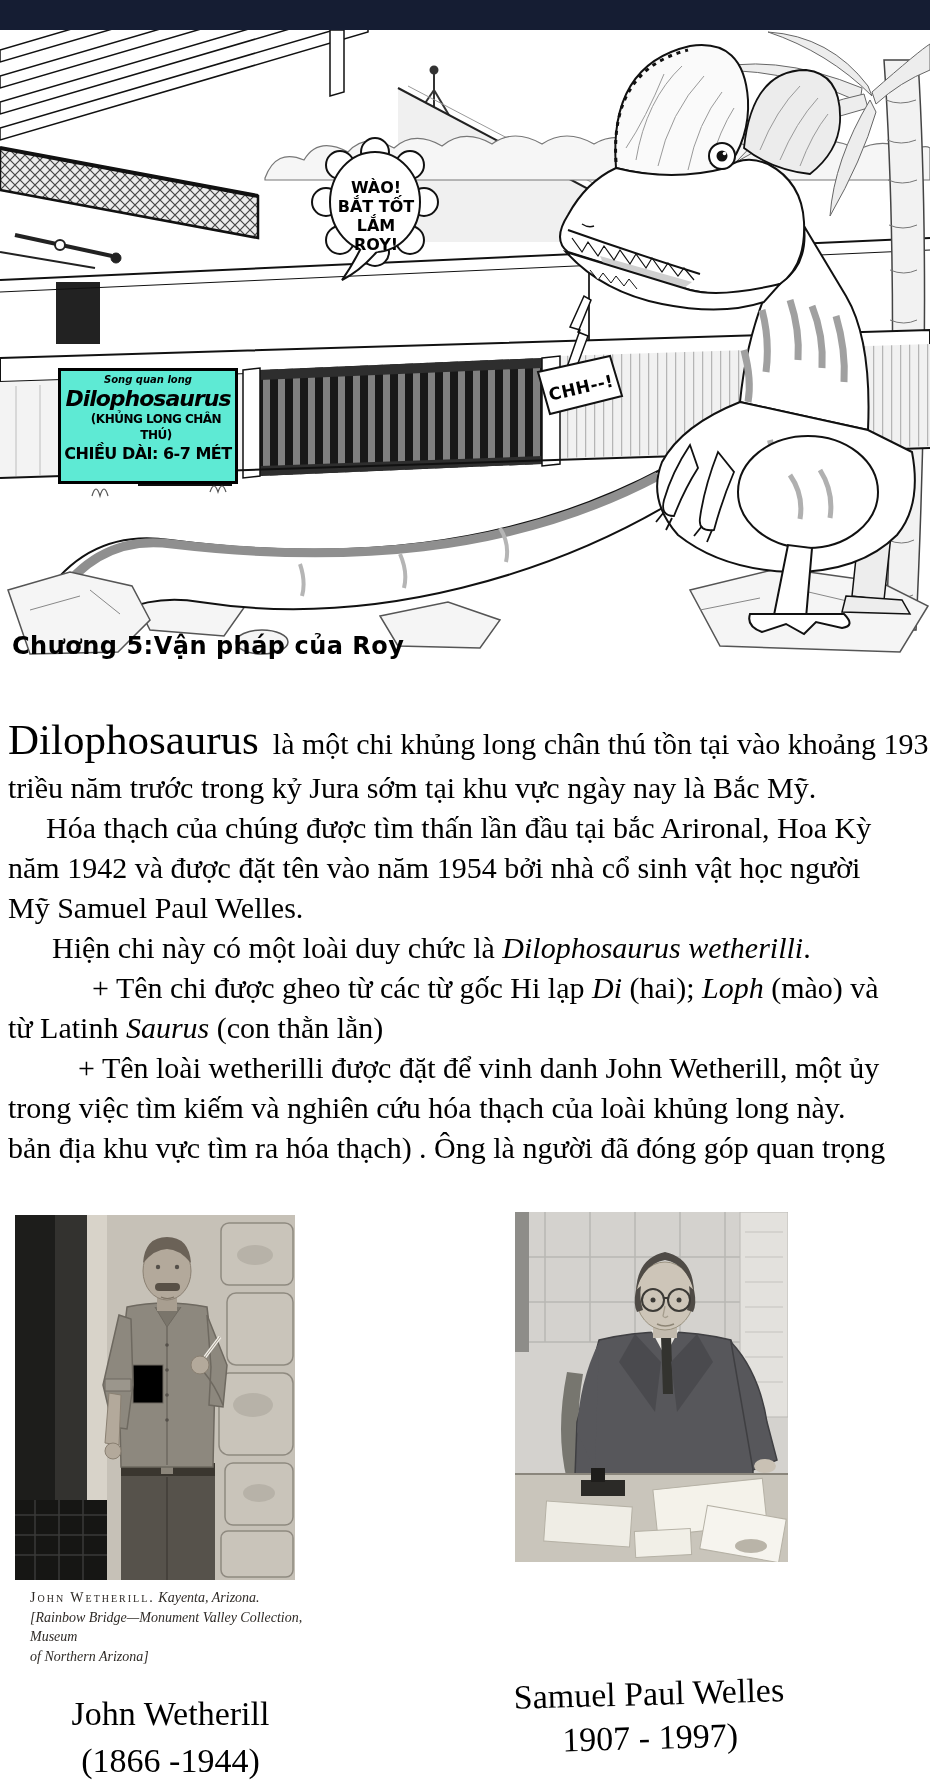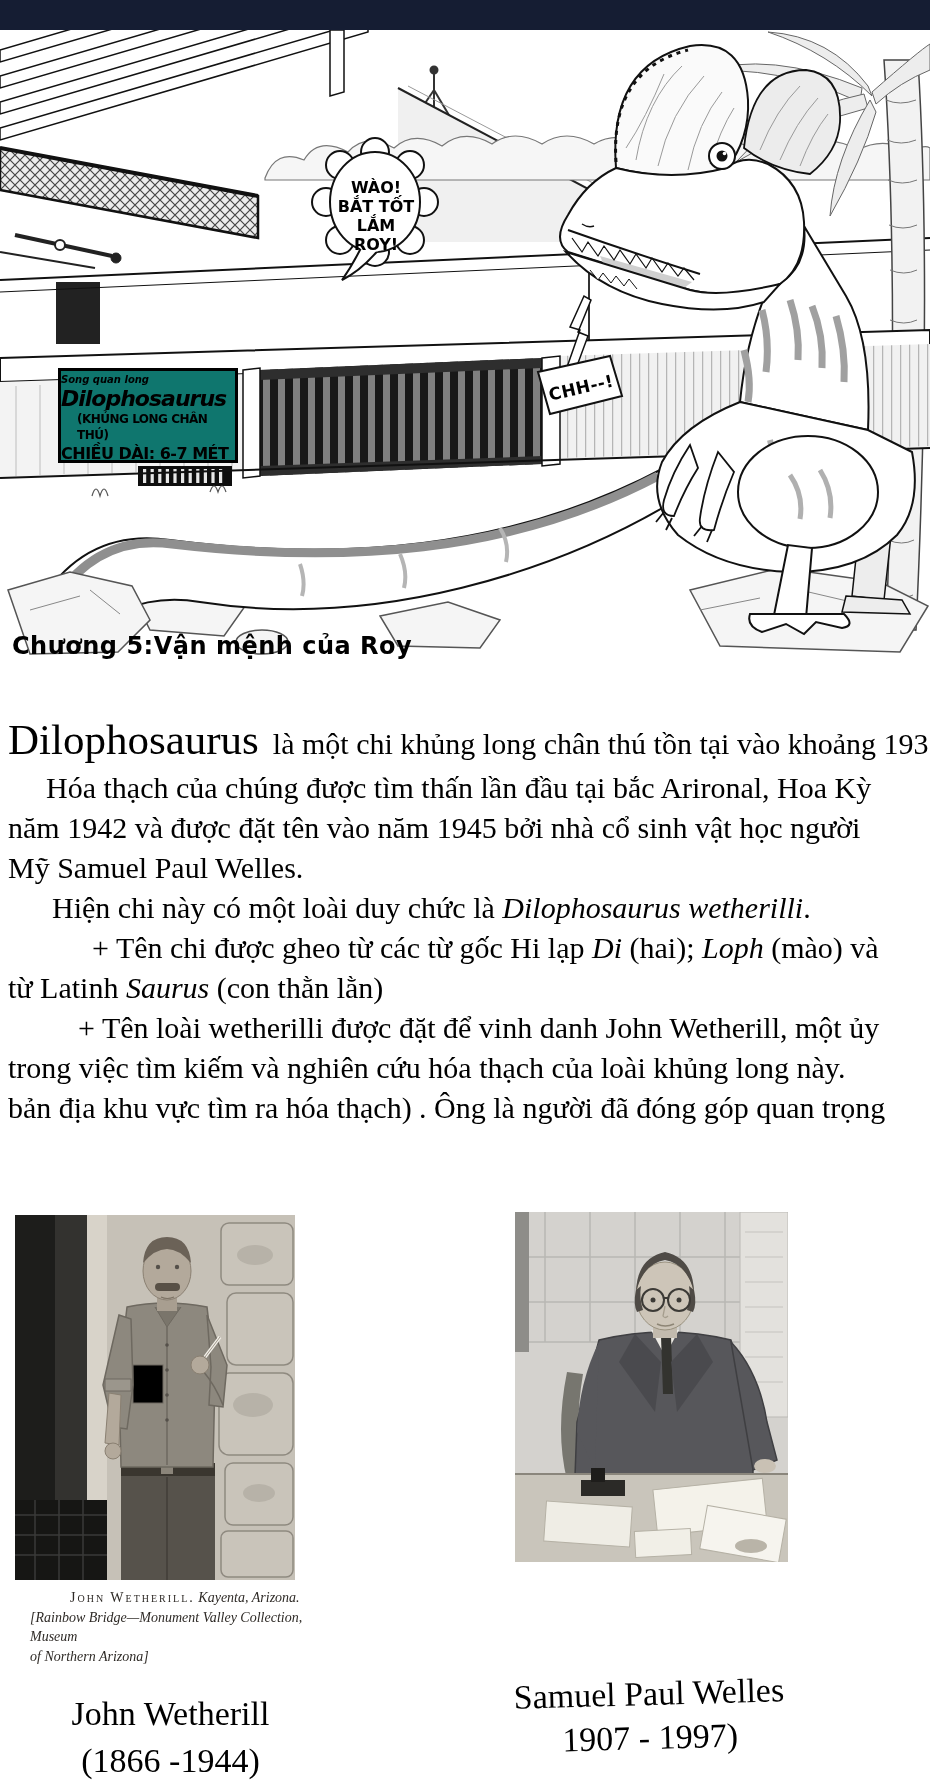--- a/index.html
+++ b/index.html
@@ -4,43 +4,43 @@
 <style>
   html,body{margin:0;padding:0;background:#fff;}
   .page{position:relative;width:930px;height:1790px;background:#ffffff;overflow:hidden;
         font-family:"Liberation Serif",serif;color:#000;}
   .topbar{position:absolute;left:0;top:0;width:930px;height:30px;background:#151d33;}
   .manga{position:absolute;left:0;top:30px;width:930px;height:660px;}
   .manga svg{position:absolute;left:0;top:0;}
   .overlay{position:absolute;font-family:"DejaVu Sans",sans-serif;font-weight:bold;color:#000;}
   .bubble-roy-text{left:330px;top:148px;width:92px;text-align:center;font-size:16px;line-height:19px;}
   .bubble-roy-text span{display:block;}
-  .sign{left:58px;top:338px;width:180px;height:95px;background:#0f766e;border:3px solid #000;
-        box-sizing:border-box;text-align:left;padding-top:3px;}
+  .sign{left:58px;top:338px;width:180px;height:116px;background:#5eead4;border:3px solid #000;
+        box-sizing:border-box;text-align:center;padding-top:3px;}
   .sign .s-sub{font-size:10px;font-style:italic;line-height:12px;}
   .sign .s-title{font-size:22px;font-style:italic;line-height:25px;letter-spacing:-1px;}
   .sign .s-class{font-size:12px;line-height:16px;letter-spacing:-0.5px;margin-left:16px;}
   .sign .s-dim{font-size:16px;line-height:21px;letter-spacing:-0.5px;}
   .bubble-chh-text{left:548px;top:346px;width:80px;font-size:17px;transform:rotate(-13deg);letter-spacing:0.5px;}
   .chapter{left:12px;top:602px;font-size:24px;letter-spacing:0.5px;}
   .article{position:absolute;left:8px;top:712px;width:922px;overflow:hidden;font-size:30px;color:#000;}
   .a-line{white-space:nowrap;overflow:hidden;width:100%;line-height:40px;height:40px;}
   .a-line.lead-line{line-height:56px;height:56px;}
   .lead{font-size:43px;}
   .lead-rest{padding-left:14px;margin-top:24px;}
   .ind1{padding-left:38px;}
   .ind2{padding-left:44px;}
   .ind3{padding-left:84px;}
   .ind4{padding-left:70px;}
   .photo{position:absolute;overflow:hidden;}
   .photo-left{left:15px;top:1215px;width:280px;height:365px;}
   .photo-right{left:515px;top:1212px;width:273px;height:350px;}
   .caption{position:absolute;left:30px;top:1588px;width:312px;font-size:14px;line-height:19.5px;
            color:#2e2a26;font-style:italic;}
-  .caption .sc{font-style:normal;font-variant:small-caps;letter-spacing:2px;margin-left:40px;}
+  .caption .sc{font-style:normal;font-variant:small-caps;letter-spacing:2px;}
   .name-block{position:absolute;text-align:center;font-size:34px;color:#000;}
   .name-left{left:28px;top:1690px;width:285px;line-height:47px;}
   .name-right{left:492px;top:1672px;width:315px;line-height:44px;transform:rotate(-1.6deg);}
 </style>
 </head>
 <body>
 
 <div class="page">
   <div class="topbar" style="background: rgb(21, 29, 51);"></div>
 
@@ -301,29 +301,30 @@
 
     <div class="overlay sign">
       <div class="s-sub">Song quan long</div>
       <div class="s-title">Dilophosaurus</div>
       <div class="s-class">(KHỦNG LONG CHÂN THÚ)</div>
       <div class="s-dim">CHIỀU DÀI: 6-7 MÉT</div>
     </div>
 
     <div class="overlay bubble-chh-text">CHH--!</div>
 
-    <div class="overlay chapter">Chương 5:Vận mệnh của Roy</div>
+    <div class="overlay chapter">Chương 5:Vận pháp của Roy</div>
   </div>
 
   <div class="article">
     <div class="a-line lead-line">
       <span class="lead">Dilophosaurus</span><span class="lead-rest">là một chi khủng long chân thú tồn tại vào khoảng 193</span>
     </div>
+    <div class="a-line">triều năm trước trong kỷ Jura sớm tại khu vực ngày nay là Bắc Mỹ.</div>
     <div class="a-line ind1">Hóa thạch của chúng được tìm thấn lần đầu tại bắc Arironal, Hoa Kỳ</div>
-    <div class="a-line">năm 1942 và được đặt tên vào năm 1945 bởi nhà cổ sinh vật học người</div>
+    <div class="a-line">năm 1942 và được đặt tên vào năm 1954 bởi nhà cổ sinh vật học người</div>
     <div class="a-line">Mỹ Samuel Paul Welles.</div>
     <div class="a-line ind2">
       <span>Hiện chi này có một loài duy chức là </span><i>Dilophosaurus wetherilli</i><span>.</span>
     </div>
     <div class="a-line ind3">
       <span>+ Tên chi được gheo từ các từ gốc Hi lạp </span><i>Di</i><span> (hai); </span><i>Loph</i><span> (mào) và</span>
     </div>
     <div class="a-line">
       <span>từ Latinh </span><i>Saurus</i><span> (con thằn lằn)</span>
     </div>

